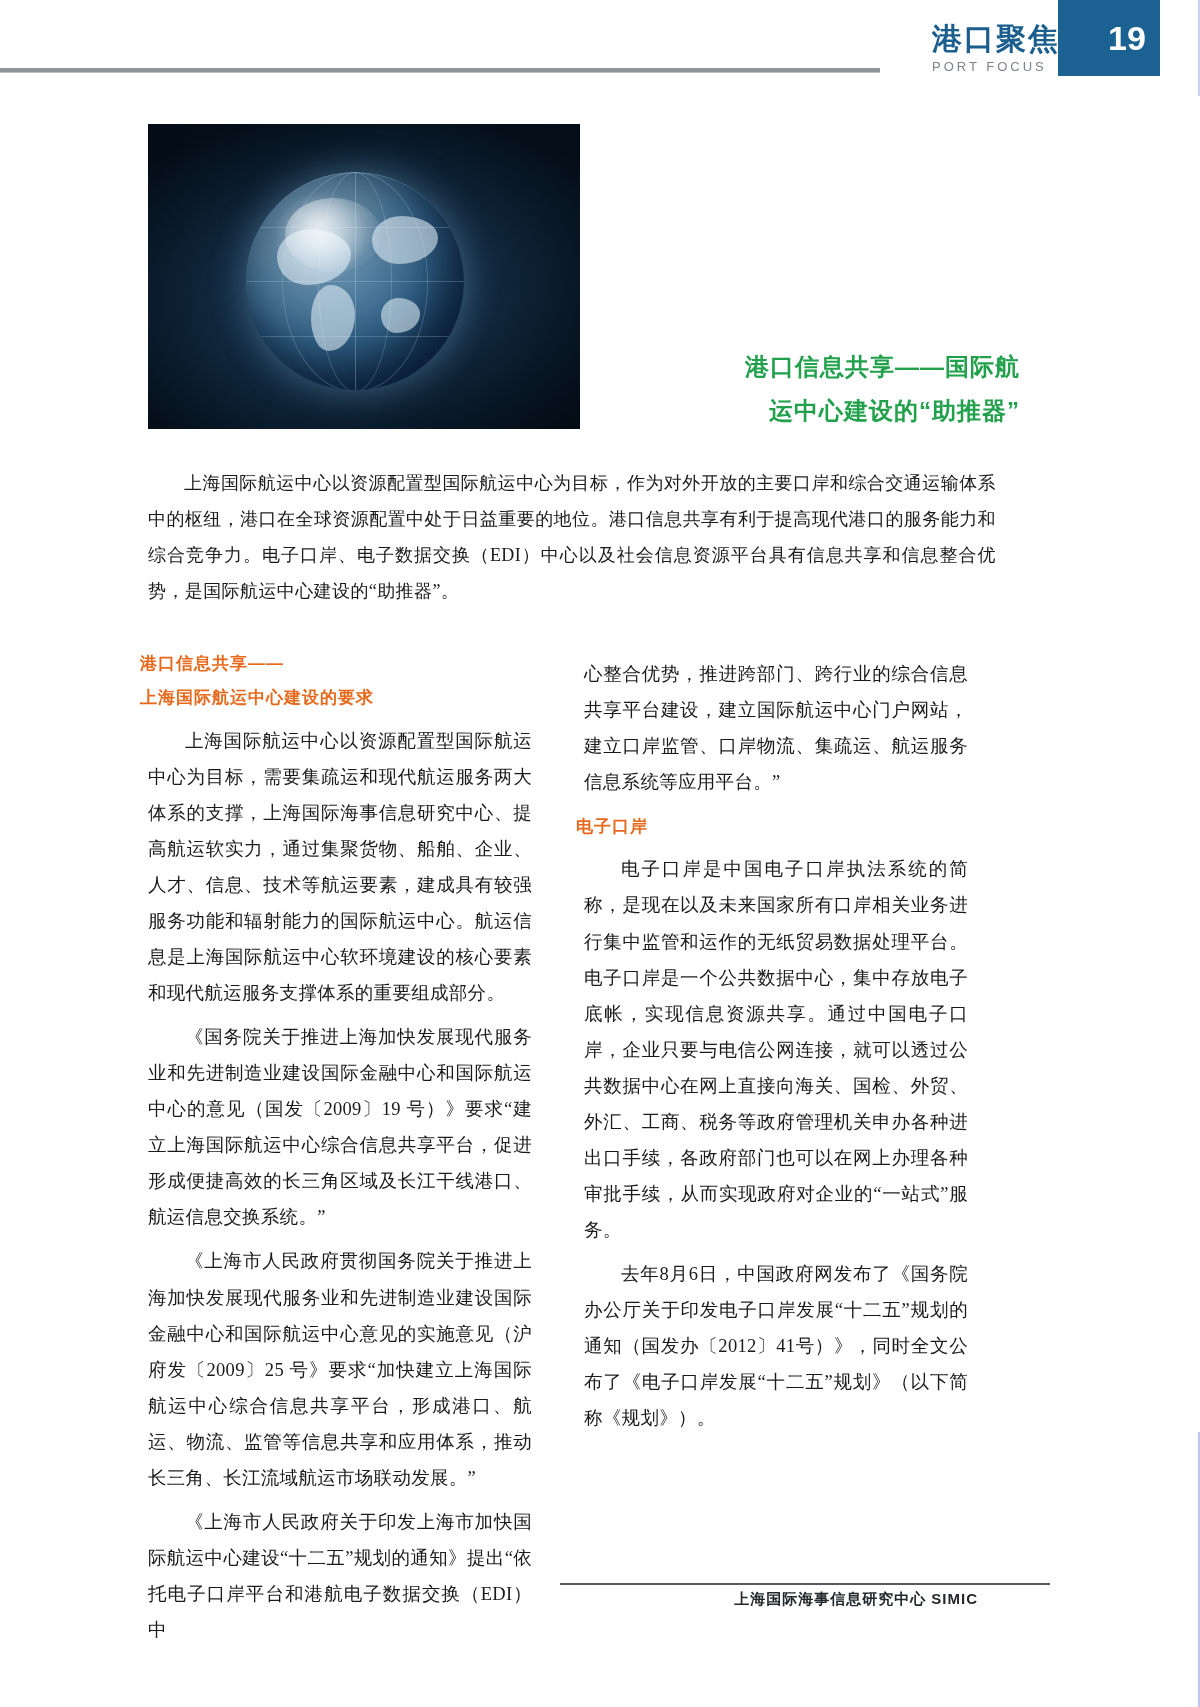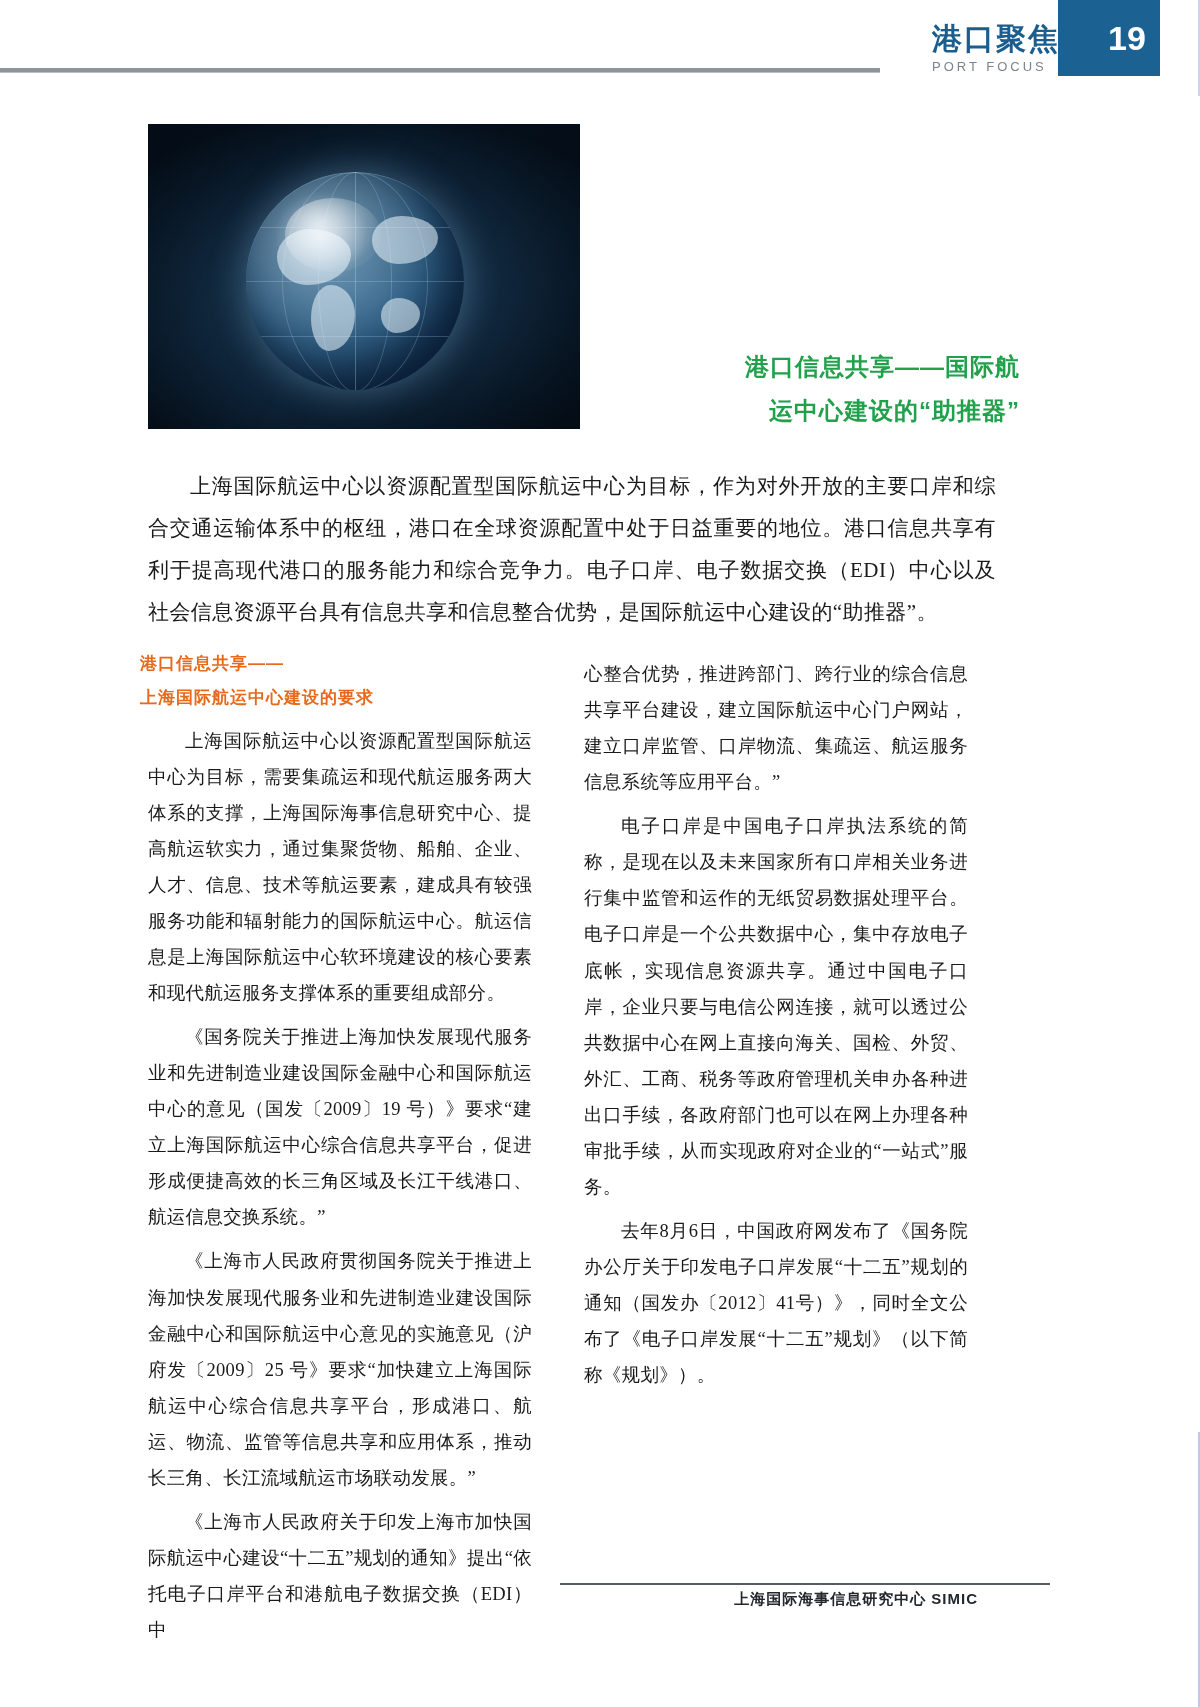--- a/index.html
+++ b/index.html
@@ -166,21 +166,21 @@
     color: #21a14b;
     letter-spacing: 1px;
   }
 
   
   .lead {
     position: absolute;
     left: 148px;
     top: 465px;
     width: 848px;
-    font-size: 21px;
+    font-size: 18px;
     line-height: 2.0;
     text-align: justify;
     text-indent: 2em;
     letter-spacing: 0.4px;
   }
 
   
   .col {
     position: absolute;
     top: 648px;
@@ -298,19 +298,20 @@
   <div class="sub-head">港口信息共享——</div>
   <div class="sub-head spaced">上海国际航运中心建设的要求</div>
   <p class="body">上海国际航运中心以资源配置型国际航运中心为目标，需要集疏运和现代航运服务两大体系的支撑，上海国际海事信息研究中心、提高航运软实力，通过集聚货物、船舶、企业、人才、信息、技术等航运要素，建成具有较强服务功能和辐射能力的国际航运中心。航运信息是上海国际航运中心软环境建设的核心要素和现代航运服务支撑体系的重要组成部分。</p>
   <p class="body">《国务院关于推进上海加快发展现代服务业和先进制造业建设国际金融中心和国际航运中心的意见（国发〔2009〕19 号）》要求“建立上海国际航运中心综合信息共享平台，促进形成便捷高效的长三角区域及长江干线港口、航运信息交换系统。”</p>
   <p class="body">《上海市人民政府贯彻国务院关于推进上海加快发展现代服务业和先进制造业建设国际金融中心和国际航运中心意见的实施意见（沪府发〔2009〕25 号》要求“加快建立上海国际航运中心综合信息共享平台，形成港口、航运、物流、监管等信息共享和应用体系，推动长三角、长江流域航运市场联动发展。”</p>
   <p class="body">《上海市人民政府关于印发上海市加快国际航运中心建设“十二五”规划的通知》提出“依托电子口岸平台和港航电子数据交换（EDI）中</p>
 </div>
 
 <div class="col col-right">
   <p class="body cont">心整合优势，推进跨部门、跨行业的综合信息共享平台建设，建立国际航运中心门户网站，建立口岸监管、口岸物流、集疏运、航运服务信息系统等应用平台。”</p>
+  <div class="sec-head">电子口岸</div>
   <p class="body">电子口岸是中国电子口岸执法系统的简称，是现在以及未来国家所有口岸相关业务进行集中监管和运作的无纸贸易数据处理平台。电子口岸是一个公共数据中心，集中存放电子底帐，实现信息资源共享。通过中国电子口岸，企业只要与电信公网连接，就可以透过公共数据中心在网上直接向海关、国检、外贸、外汇、工商、税务等政府管理机关申办各种进出口手续，各政府部门也可以在网上办理各种审批手续，从而实现政府对企业的“一站式”服务。</p>
   <p class="body">去年8月6日，中国政府网发布了《国务院办公厅关于印发电子口岸发展“十二五”规划的通知（国发办〔2012〕41号）》，同时全文公布了《电子口岸发展“十二五”规划》（以下简称《规划》）。</p>
 </div>
 
 <div class="edge-mark"></div>
 <div class="footer-rule"></div>
 <div class="footer-text">上海国际海事信息研究中心  SIMIC</div>
 
 </body></html>

